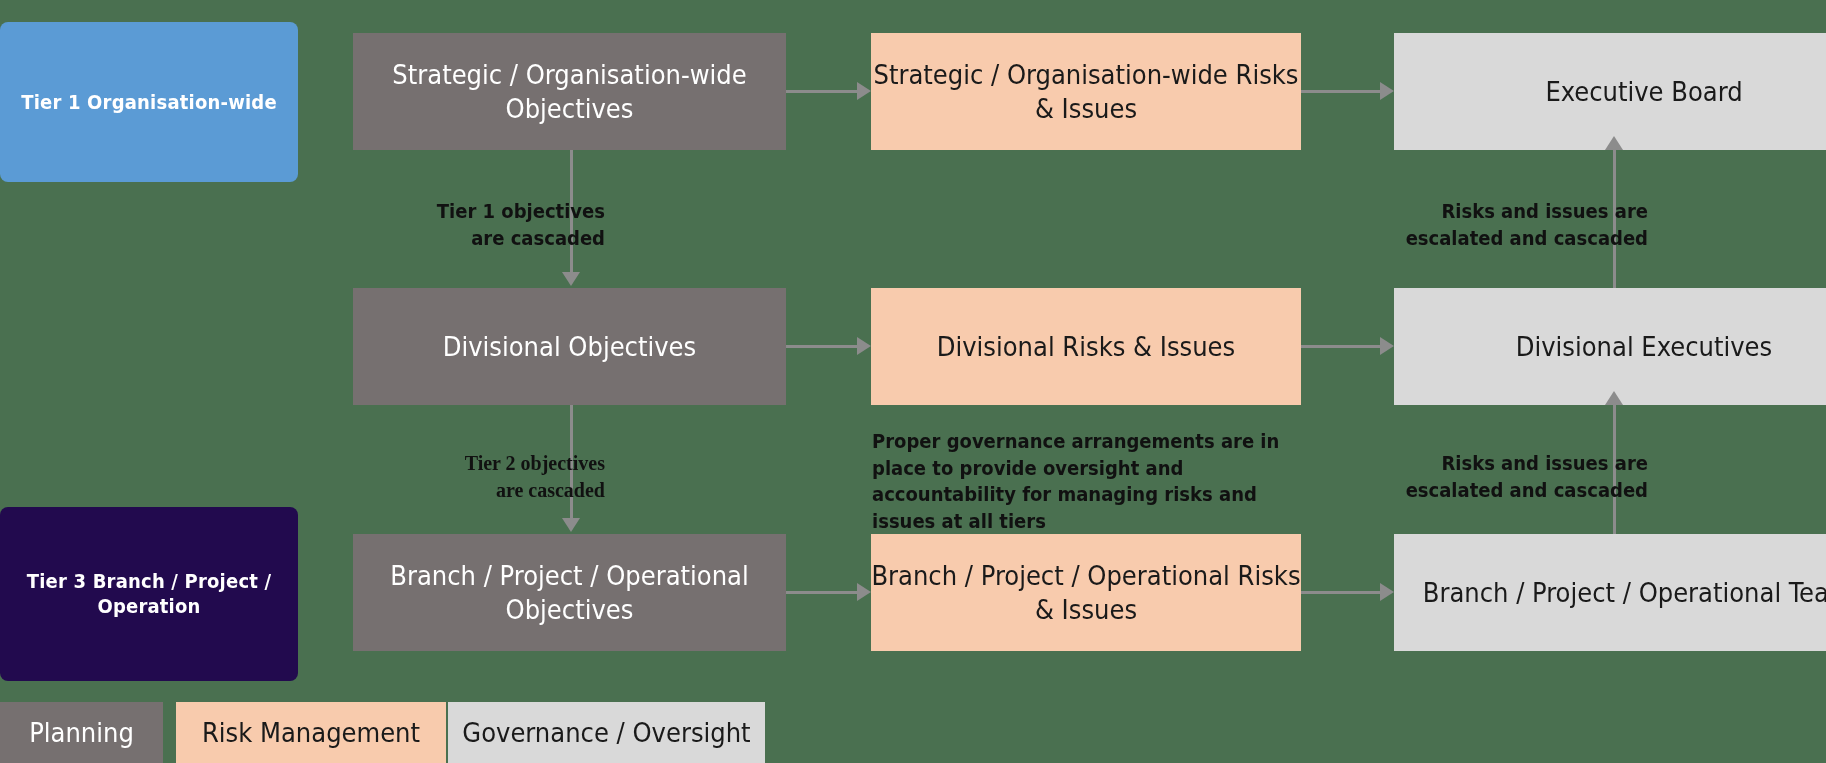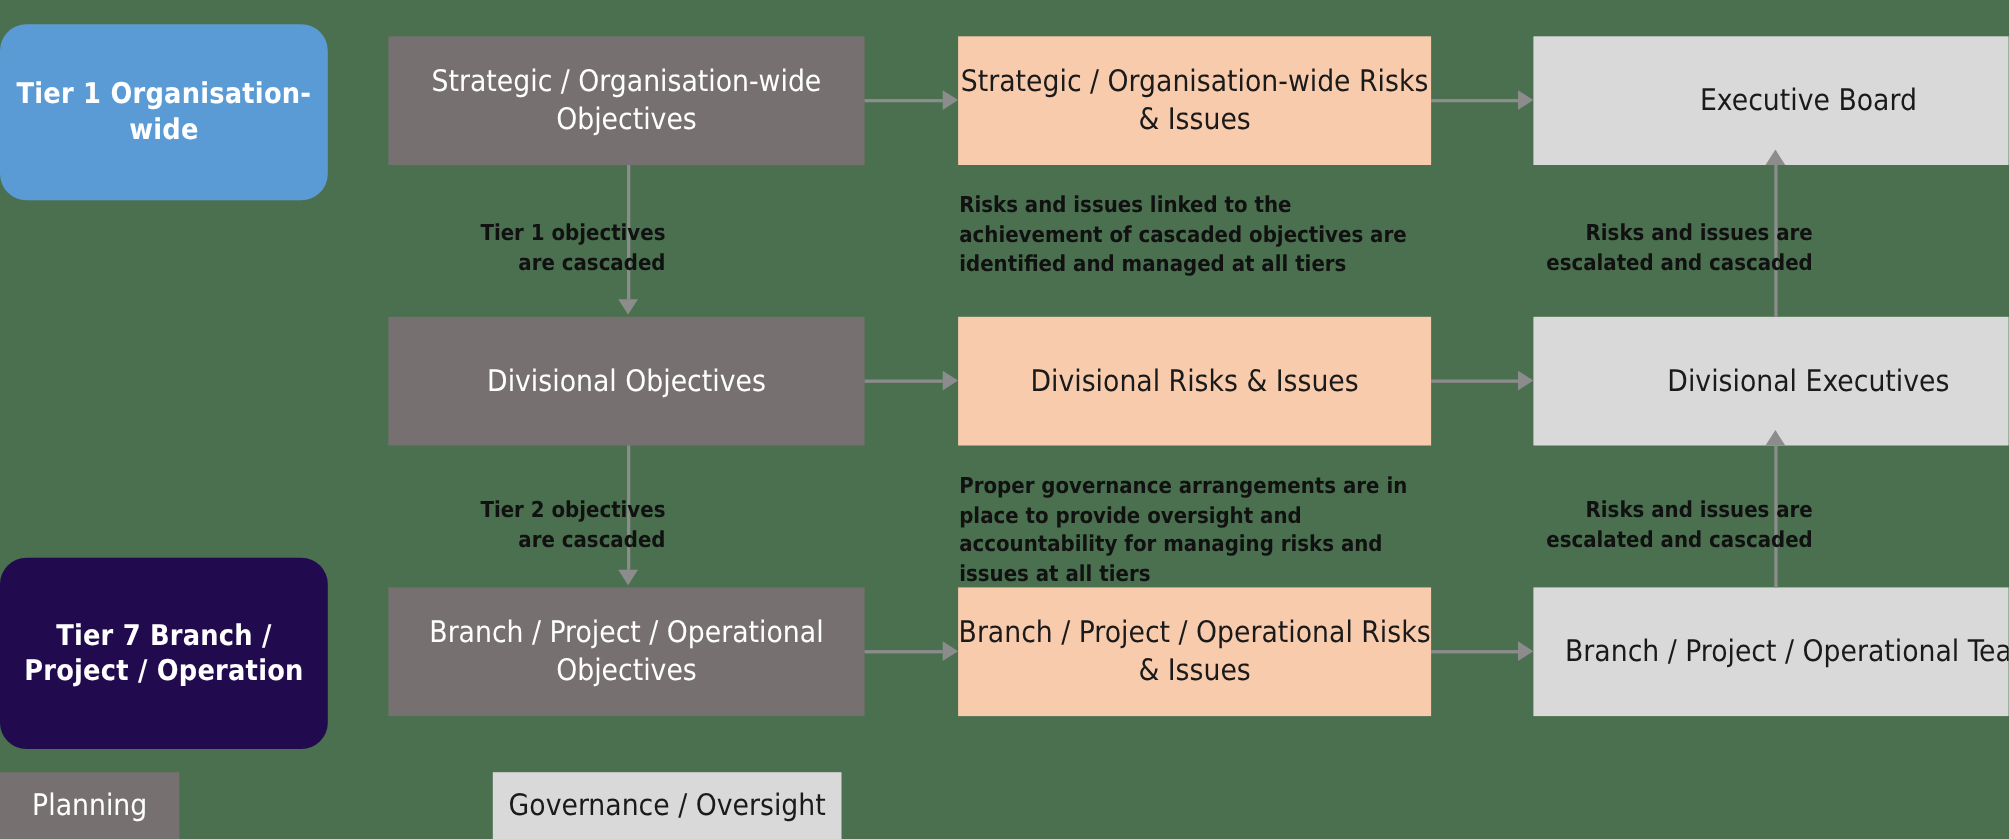--- a/index.html
+++ b/index.html
@@ -10,22 +10,22 @@
     overflow:hidden;
     position:relative;
   }
   #stage{position:absolute;left:0;top:0;width:1826px;height:763px;}
 
   .node{position:absolute;box-sizing:border-box;display:flex;align-items:center;
         justify-content:center;text-align:center;line-height:1.25;}
 
   
   .tier{
-    left:0;width:298px;border-radius:24px;color:#ffffff;
-    font-weight:bold;font-size:26px;letter-spacing:.2px;
+    left:0;width:298px;border-radius:8px;color:#ffffff;
+    font-weight:bold;font-size:20px;letter-spacing:.2px;
   }
   .tier.t1{top:22px;height:160px;background:#5b9bd5;}
   .tier.t2{top:278px;height:160px;background:#2e5496;}
   .tier.t3{top:507px;height:174px;background:#220a4e;}
 
   
   .obj{
     left:353px;width:433px;background:#767070;color:#ffffff;font-size:27px;
   }
   .obj.r1{top:33px;height:117px;}
@@ -50,21 +50,21 @@
 
   
   .caption{
     position:absolute;color:#111111;font-size:20px;line-height:1.33;
     font-weight:600;white-space:pre-line;
   }
   .caption.center{text-align:right;margin-top:10px;}
   .caption.left{text-align:left;}
 
   .cap-casc1{left:385px;top:188px;width:220px;}
-  .cap-casc2{left:385px;top:440px;width:220px;}
+  .cap-casc2{left:385px;top:440px;width:220px;font-family:Liberation Serif, serif;}
   .cap-risk1{left:872px;top:173px;width:430px;}
   .cap-risk2{left:872px;top:428px;width:430px;}
   .cap-esc1{left:1398px;top:188px;width:250px;}
   .cap-esc2#cap4{left:1398px;top:440px;width:250px;}
 
   
   .conn{position:absolute;}
   .h-line{height:3px;background:#8c8c8c;}
   .v-line{width:3px;background:#8c8c8c;}
   .arrow-r{
@@ -95,21 +95,21 @@
 </head>
 <body>
 
 <div id="stage">
 
   <div class="node tier t1">
     <span>Tier 1
 Organisation-wide</span>
   </div>
   <div class="node tier t3">
-    <span>Tier 7
+    <span>Tier 3
 Branch / Project /
 Operation</span>
   </div>
 
   <div class="node obj r1">
     <span>Strategic / Organisation-wide Objectives</span>
   </div>
   <div class="node obj r2">
     <span>Divisional Objectives</span>
   </div>
@@ -166,30 +166,32 @@
 
   <div class="conn v-line" style="left:1613px;top:405px;height:129px;"></div>
   <div class="arrow-u" style="left:1605px;top:391px;"></div>
 
   <div class="caption center cap-casc1">Tier 1 objectives
 are cascaded</div>
 
   <div class="caption center cap-casc2">Tier 2 objectives
 are cascaded</div>
 
-  <div class="caption left cap-risk1">Risks and issues linked to the achievement of cascaded objectives are identified and managed at all tiers</div>
 
   <div class="caption left cap-risk2">Proper governance arrangements are in place to provide oversight and accountability for managing risks and issues at all tiers</div>
 
   <div class="caption center cap-esc1">Risks and issues are
 escalated and cascaded</div>
 
   <div class="caption center cap-esc2" id="cap4">Risks and issues are
 escalated and cascaded</div>
 
   <div class="legend-item lg1">
     <span>Planning</span>
   </div>
+  <div class="legend-item lg2">
+    <span>Risk Management</span>
+  </div>
   <div class="legend-item lg3">
     <span>Governance / Oversight</span>
   </div>
 
 </div>
 
 </body></html>

